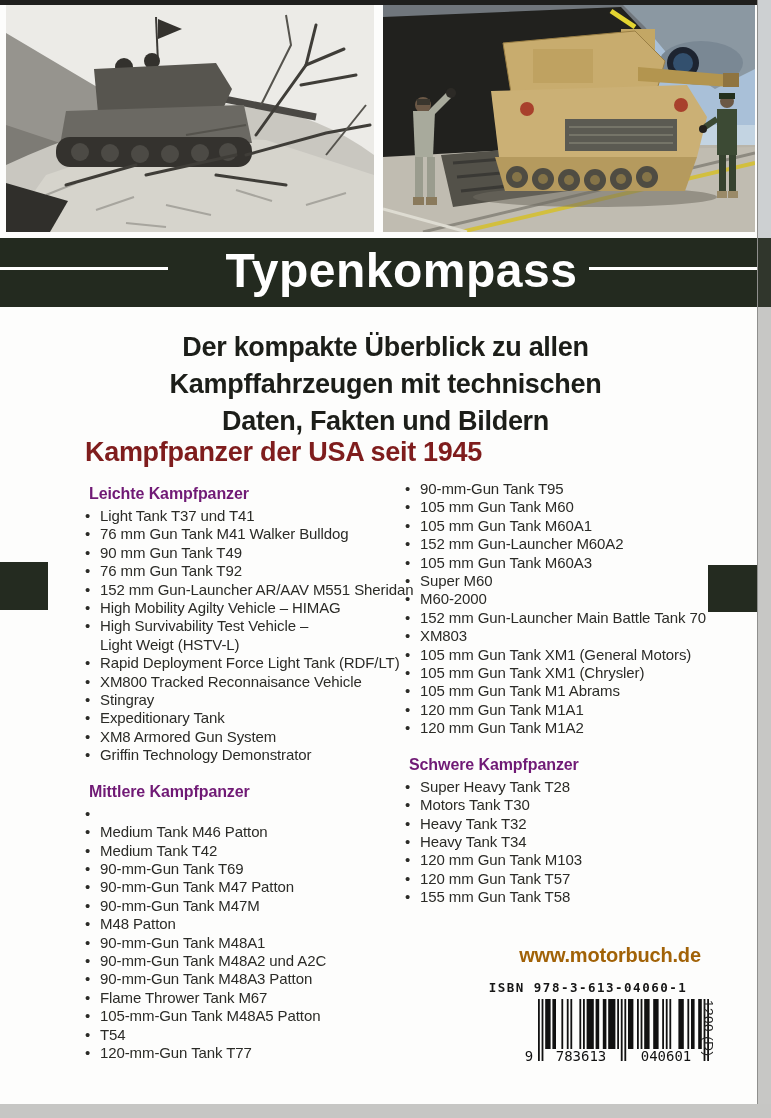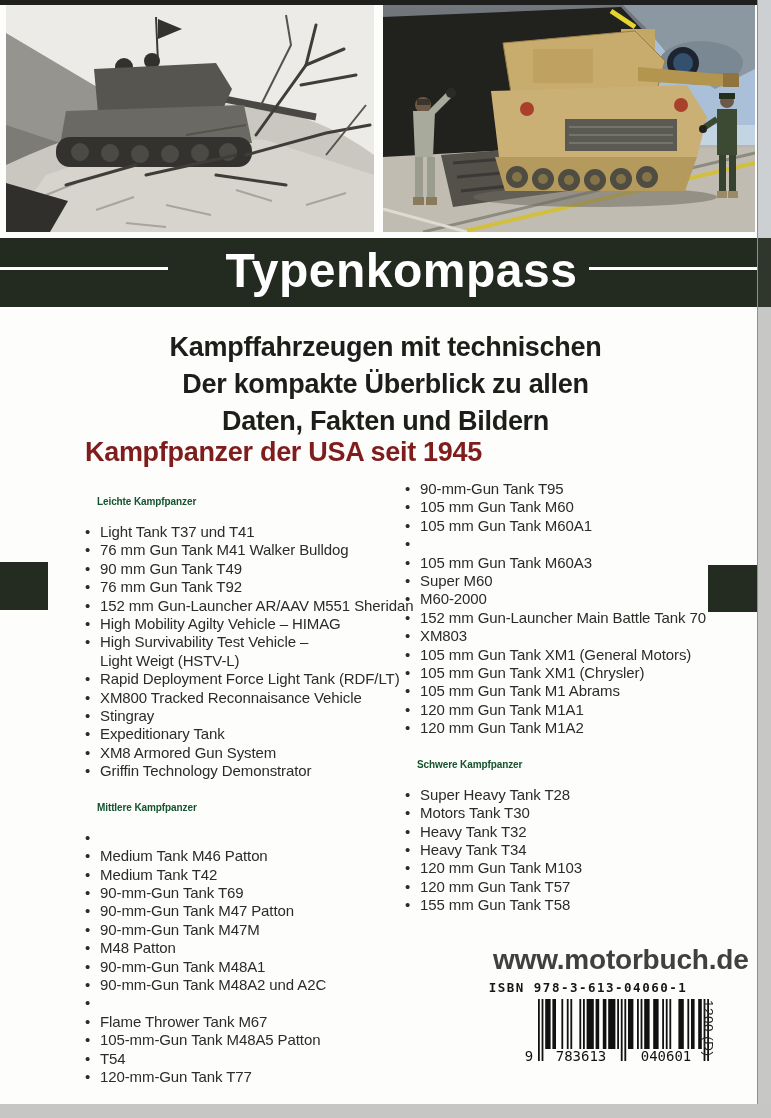--- a/index.html
+++ b/index.html
@@ -25,28 +25,28 @@
              font-weight:bold; font-size:27px; line-height:37px; color:#1c1e19; letter-spacing:-0.3px; }
 
   
   .page-title { position:absolute; left:85px; top:437px; margin:0; font-size:27px;
                 font-weight:bold; color:#7f1d1d; letter-spacing:-0.3px; }
   .col { position:absolute; top:480px; font-size:15px; line-height:18.4px; color:#2b2b27;
          letter-spacing:-0.1px; white-space:nowrap; }
   .col-left  { left:85px;  width:318px; }
   .col-right { left:405px; width:340px; }
   .col .sec:not(:first-child) { margin-top:17px; }
-  .sec h3 { margin:12px; font-size:10px; line-height:19px; font-weight:bold; color:#14532d; }
+  .sec h3 { margin:4px; font-size:16px; line-height:19px; font-weight:bold; color:#701a75; }
   .sec ul { margin:0; padding:0; list-style:none; }
   .sec li { display:flex; }
   .sec li .b { width:15px; flex:none; }
 
   
   .site { position:absolute; left:493px; top:944px; width:234px; text-align:center;
-          font-size:28px; font-weight:bold; color:#404040; letter-spacing:-0.2px; }
+          font-size:20px; font-weight:bold; color:#a16207; letter-spacing:-0.2px; }
   .isbn { position:absolute; left:461px; top:980px; width:254px; text-align:center;
           font-size:12.5px; font-weight:bold; font-family:"DejaVu Sans Mono",monospace;
           color:#161616; letter-spacing:1.5px; }
   .barcode { position:absolute; left:524px; top:999px; }
   .price { position:absolute; left:701px; top:1000px; height:90px; writing-mode:vertical-rl;
            font-size:13.5px; color:#222222; letter-spacing:0.5px; }
 
   
   .tab-left  { position:absolute; left:0;   top:562px; width:48px; height:48px; background:#242b20; }
   .tab-right { position:absolute; left:708px; top:565px; width:49px; height:47px; background:#242b20; }
@@ -200,22 +200,22 @@
     </svg>
   </div>
 
   <div class="band">
     <span class="rule rule-left"></span>
     <h1>Typenkompass</h1>
     <span class="rule rule-right"></span>
   </div>
 
   <div class="tagline">
+    <div>Der kompakte Überblick zu allen</div>
     <div>Kampffahrzeugen mit technischen</div>
-    <div>Der kompakte Überblick zu allen</div>
     <div>Daten, Fakten und Bildern</div>
   </div>
 
   <h2 class="page-title">Kampfpanzer der USA seit 1945</h2>
   <div class="col col-left">
       <div class="sec">
         <h3>Leichte Kampfpanzer</h3>
         <ul>
           <li>
             <span class="b">•</span>
@@ -308,20 +308,21 @@
           <li>
             <span class="b">•</span>
             <span>90-mm-Gun Tank M48A1</span>
           </li>
           <li>
             <span class="b">•</span>
             <span>90-mm-Gun Tank M48A2 und A2C</span>
           </li>
           <li>
             <span class="b">•</span>
+            <span>90-mm-Gun Tank M48A3 Patton</span>
           </li>
           <li>
             <span class="b">•</span>
             <span>Flame Thrower Tank M67</span>
           </li>
           <li>
             <span class="b">•</span>
             <span>105-mm-Gun Tank M48A5 Patton</span>
           </li>
           <li>
@@ -345,20 +346,21 @@
           <li>
             <span class="b">•</span>
             <span>105 mm Gun Tank M60</span>
           </li>
           <li>
             <span class="b">•</span>
             <span>105 mm Gun Tank M60A1</span>
           </li>
           <li>
             <span class="b">•</span>
+            <span>152 mm Gun-Launcher M60A2</span>
           </li>
           <li>
             <span class="b">•</span>
             <span>105 mm Gun Tank M60A3</span>
           </li>
           <li>
             <span class="b">•</span>
             <span>Super M60</span>
           </li>
           <li>

